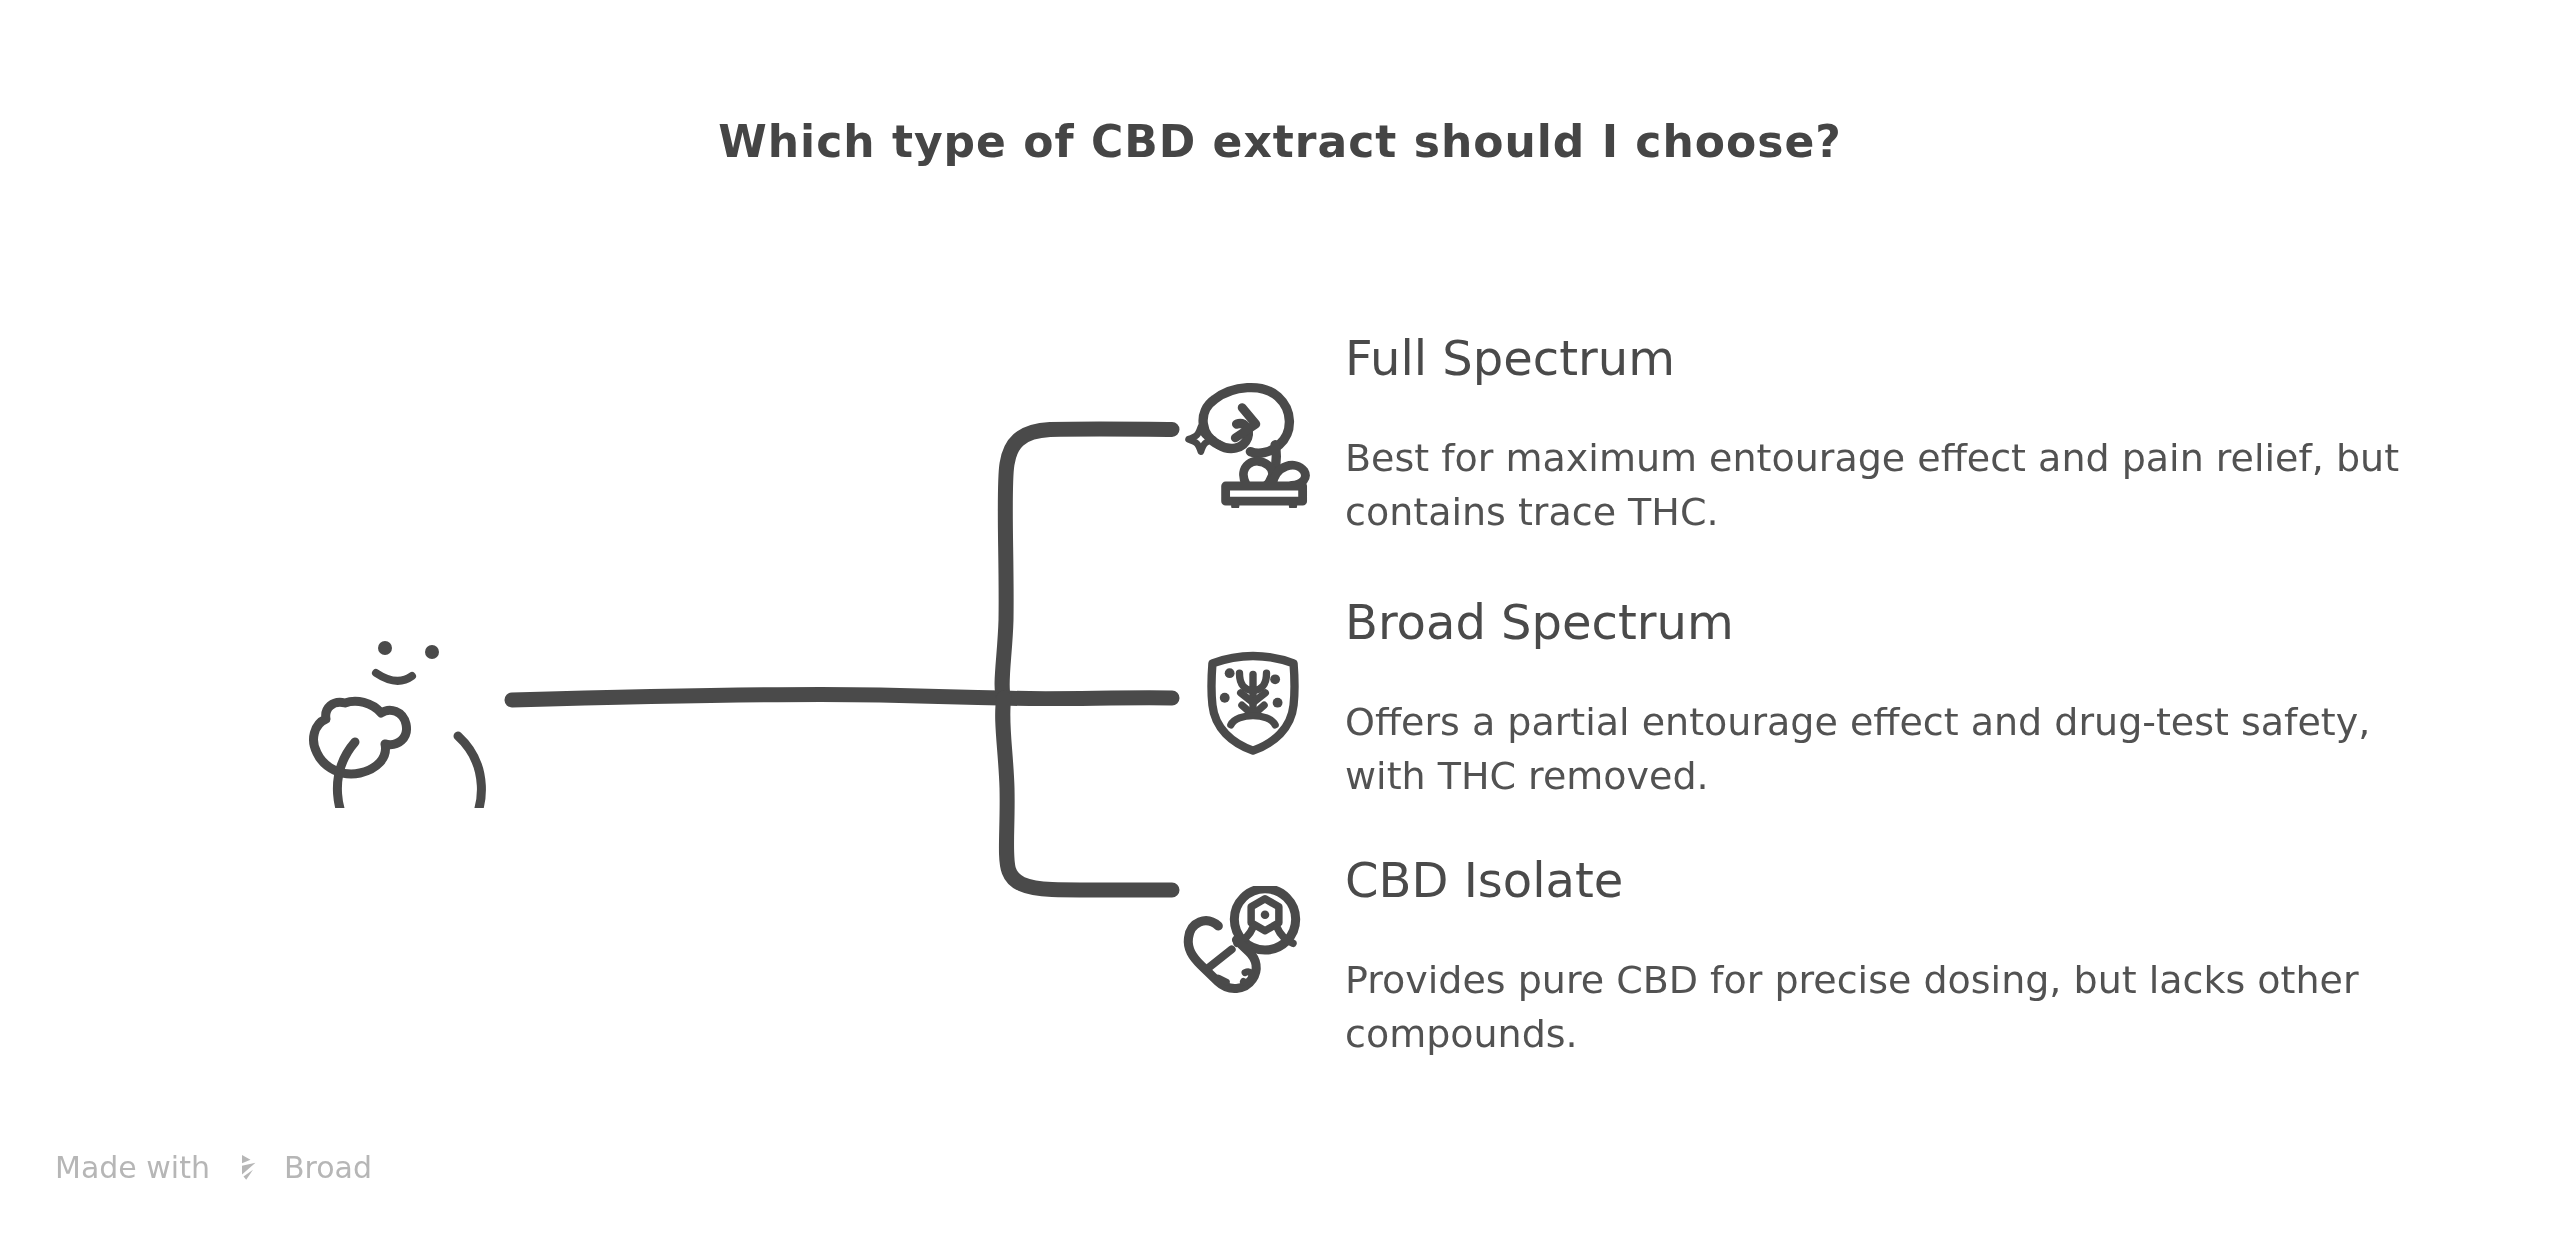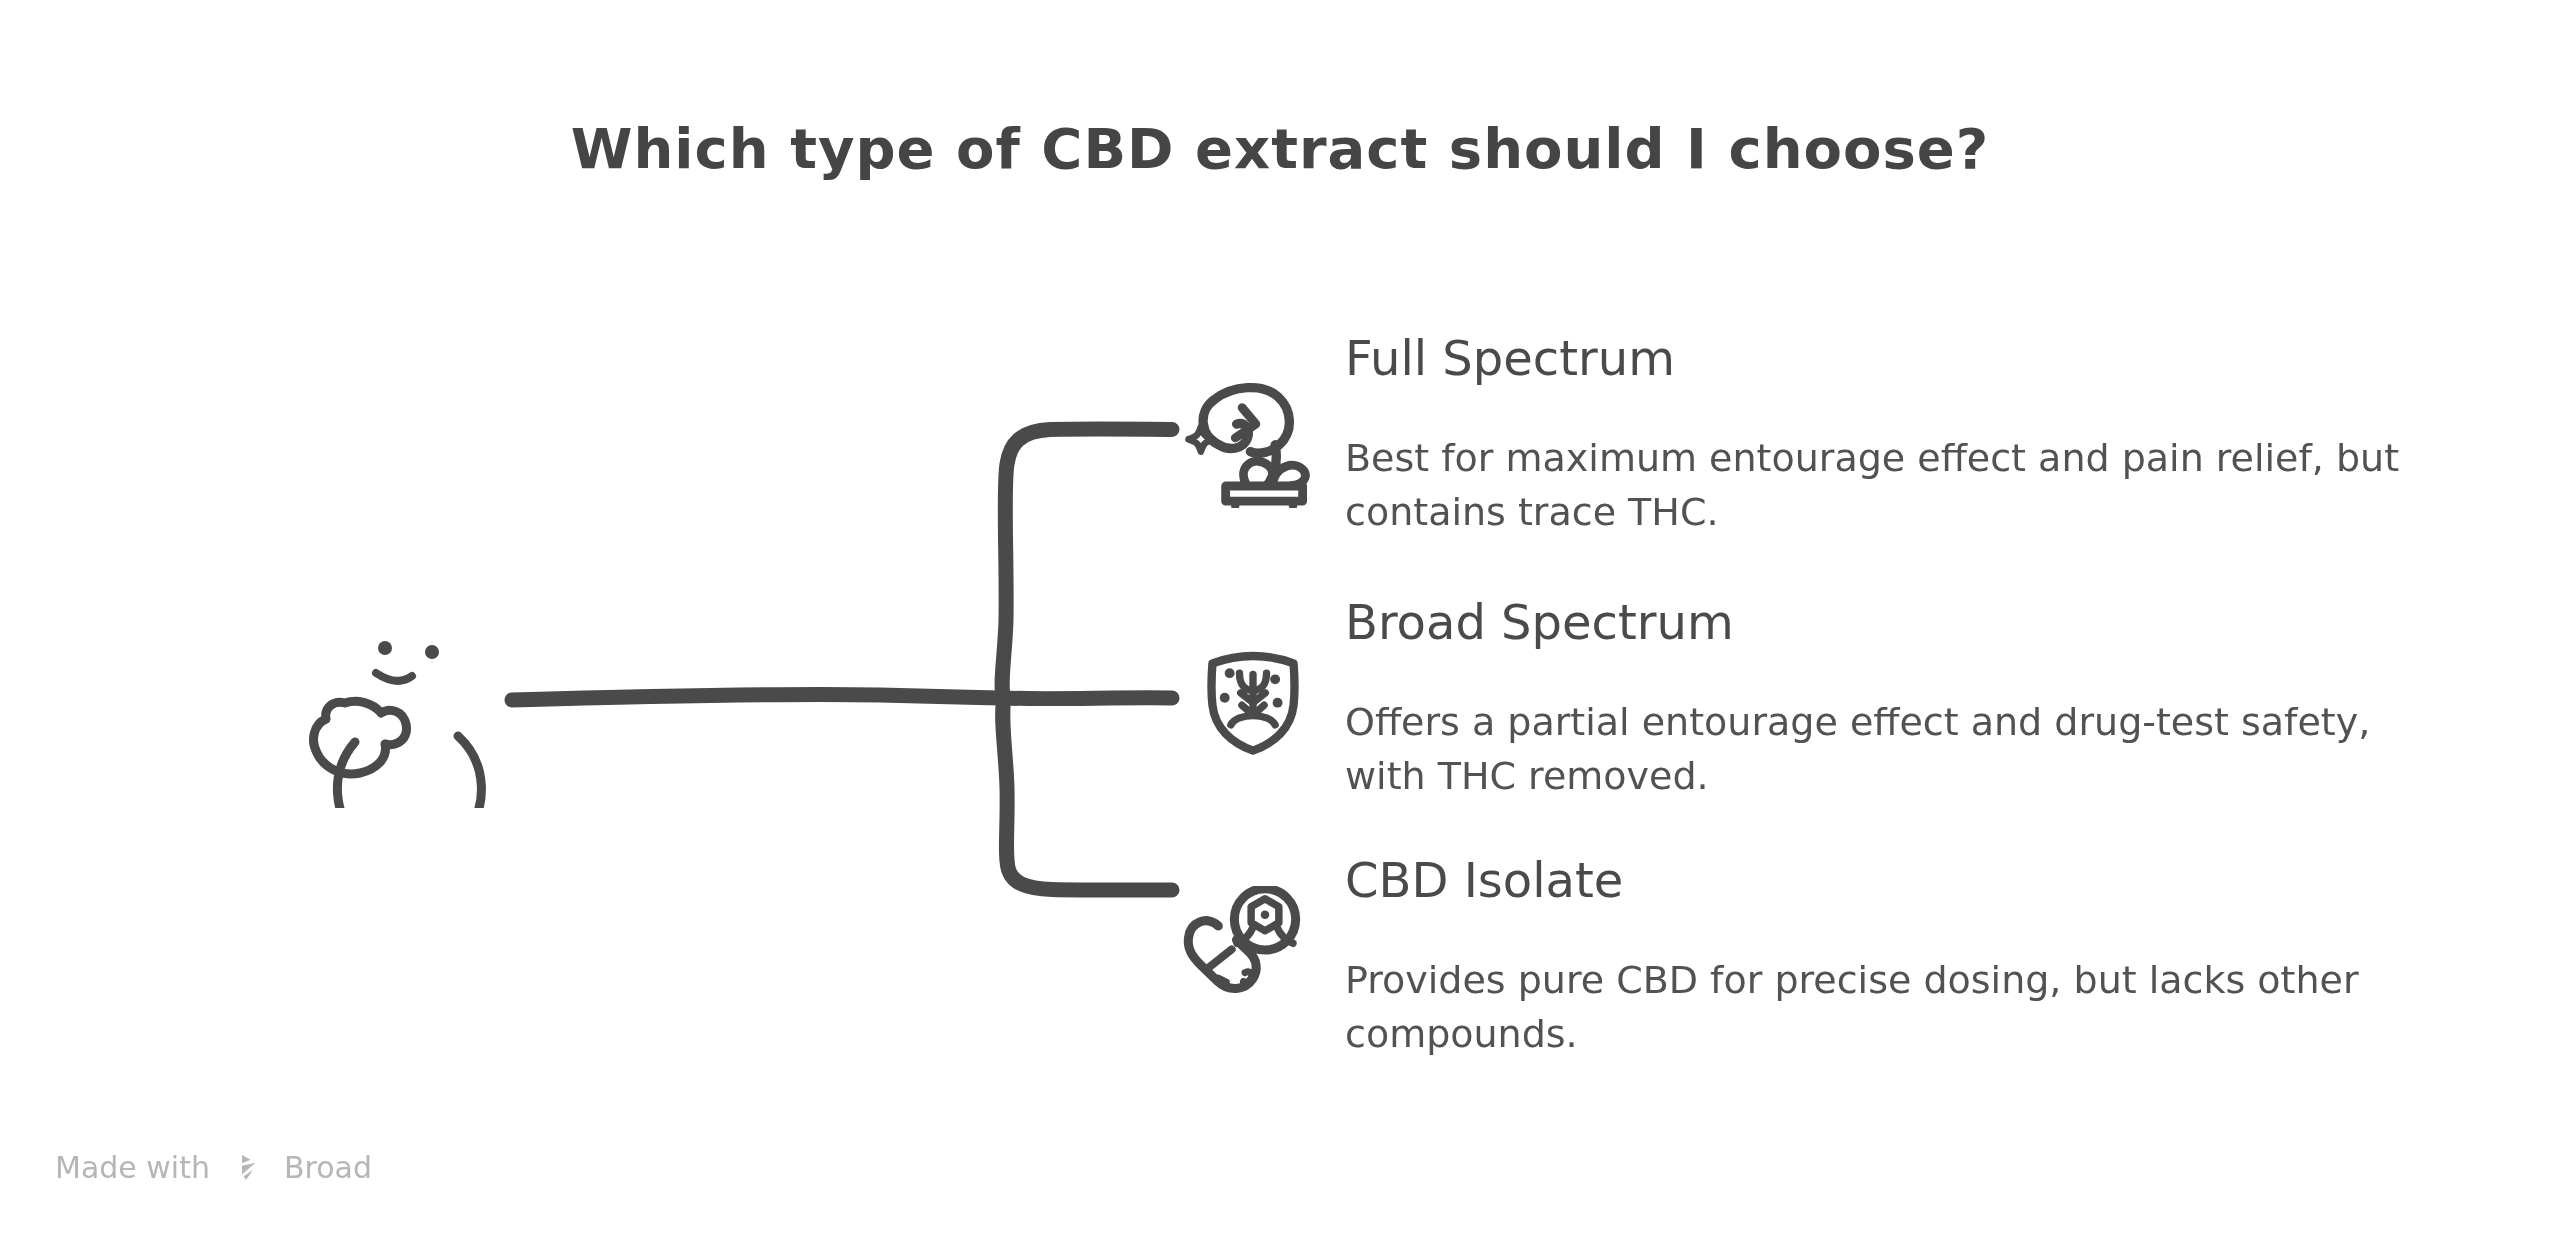--- a/index.html
+++ b/index.html
@@ -2,21 +2,21 @@
 <html style="--ink: #4a4a4a; --title-ink: #454545; --body-ink: #525252; --watermark: #b6b6b6; --background: #ffffff;"><head>
 <meta charset="utf-8">
 <style>
   html,body{margin:0;padding:0;background:#fff;}
   .canvas{
     position:relative;width:2560px;height:1248px;background:var(--background,#fff);
     font-family:"DejaVu Sans","Liberation Sans",sans-serif;overflow:hidden;color:var(--ink,#4a4a4a);
   }
   .title{
     position:absolute;top:116px;left:0;width:100%;text-align:center;
-    font-size:56px;font-weight:bold;letter-spacing:1px;color:var(--title-ink,#454545);margin:0;
+    font-size:44px;font-weight:bold;letter-spacing:1px;color:var(--title-ink,#454545);margin:0;
   }
   .connector-layer{position:absolute;left:0;top:0;pointer-events:none;}
   .connector{stroke:var(--ink,#4a4a4a);stroke-width:15;fill:none;stroke-linecap:round;}
   .node-icon{position:absolute;}
   .node-icon path,.node-icon circle{stroke:var(--ink,#4a4a4a);fill:none;stroke-linecap:round;stroke-linejoin:round;}
   .node-icon .dot{fill:var(--ink,#4a4a4a);stroke:none;}
   .branch-row{position:absolute;left:1345px;width:1230px;}
   .branch-heading{font-size:48px;font-weight:400;line-height:1.2;margin:0 0 44px 0;color:var(--ink,#4a4a4a);}
   .branch-desc{font-size:38px;line-height:1.42;margin:0;color:var(--body-ink,#525252);max-width:1220px;}
   .footer{

